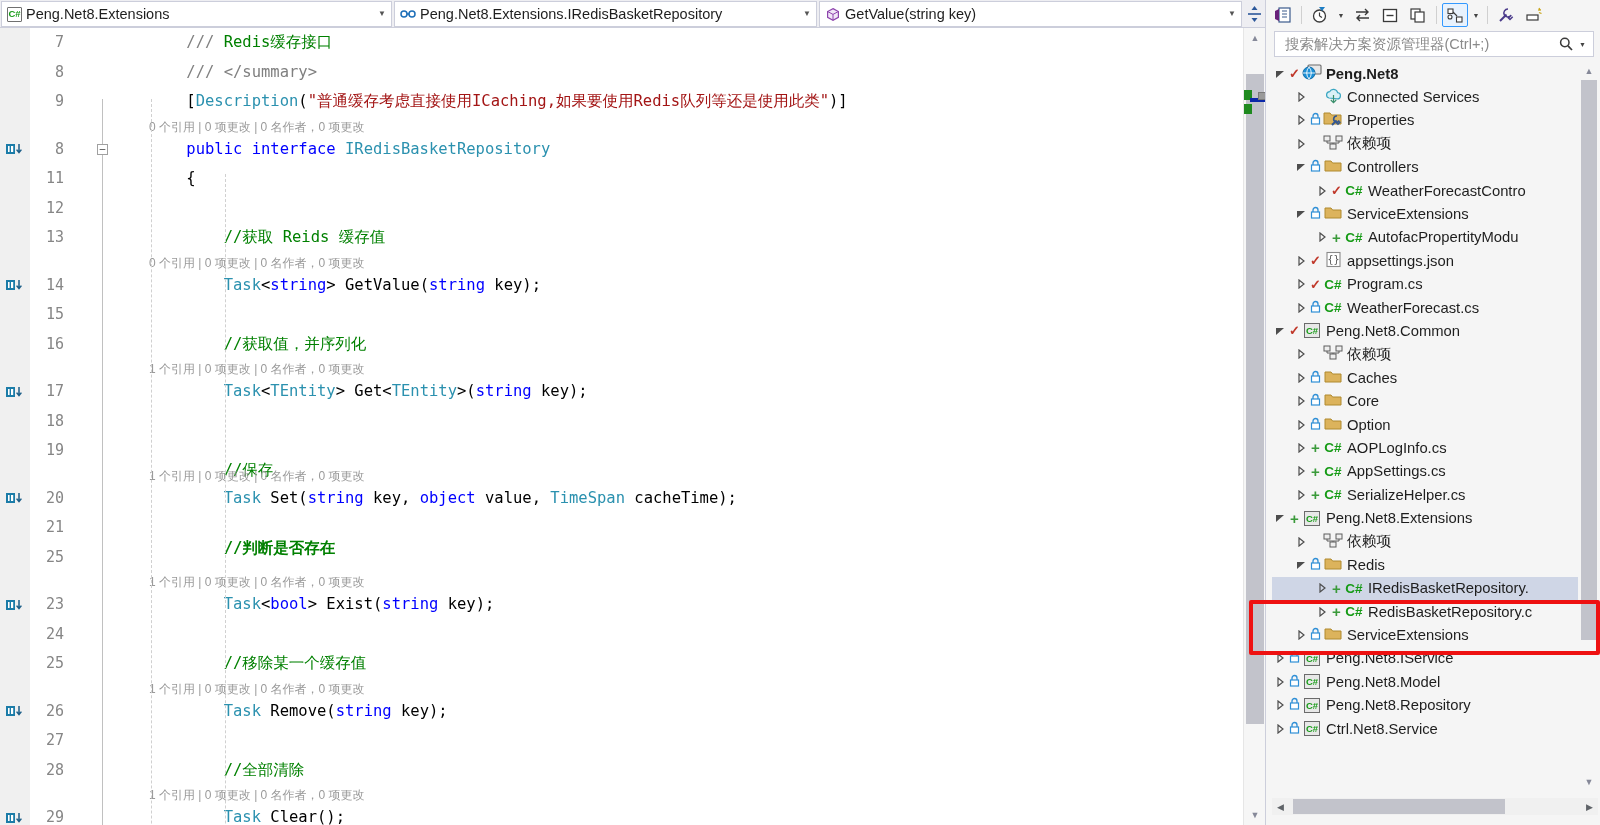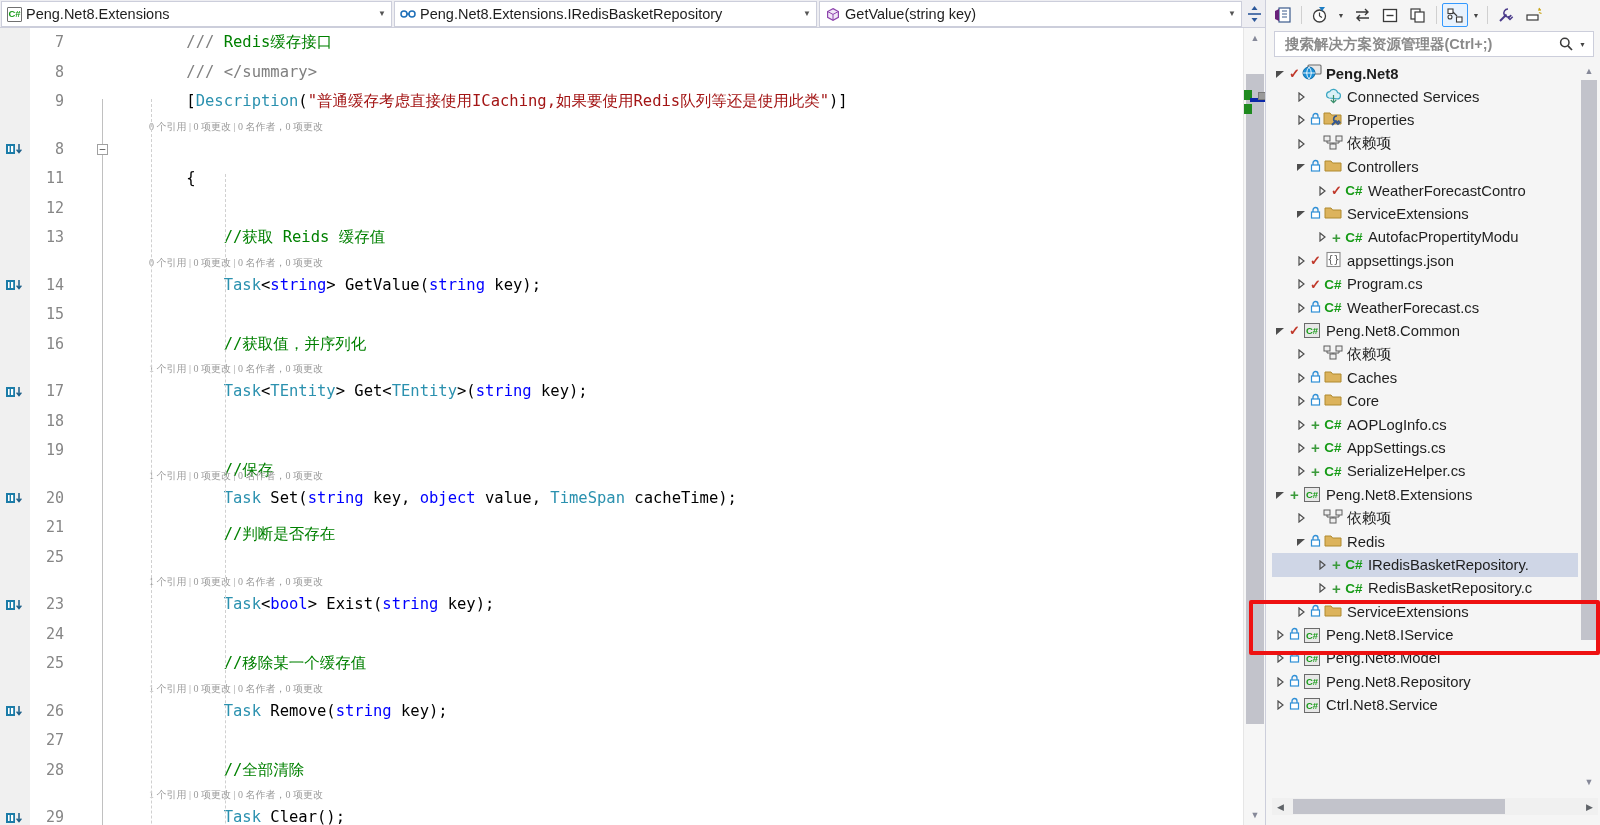--- a/index.html
+++ b/index.html
@@ -62,21 +62,21 @@
     display: flex; align-items: center;
   }
 
   .codeline {
     position: absolute; left: 0; white-space: pre;
     font-family: "DejaVu Sans Mono", monospace; font-size: 15.5px;
     line-height: 29.5px; color: #000;
   }
   .cl-small {
     position: absolute; left: 0; white-space: pre;
-    font-family: Liberation Serif, serif; font-size: 10px;
+    font-family: Liberation Sans, sans-serif; font-size: 12px;
     line-height: 18px; color: #9a9a9a;
   }
 
   
   .k  { color: #0000ff; }   
   .t  { color: #2b91af; }   
   .s  { color: #a31515; }   
   .c  { color: #008000; }   
   .xd { color: #808080; }   
   .at { color: #2b91af; }   
@@ -115,21 +115,21 @@
   .tb-btn.sel { border: 1px solid #3399ff; background: #e8f2fd; }
   .tb-caret { width: 12px; height: 24px; display: flex; align-items: center; justify-content: center; color: #444; font-size: 7px; }
   .tb-sep { width: 1px; height: 18px; background: #d0d0d0; margin: 0 3px; }
 
   .se-search {
     height: 26px; margin: 1px 6px 3px 8px; background: #fff; border: 1px solid #cccedb;
     display: flex; align-items: center; padding: 0 4px 0 8px;
   }
   .se-search input {
     flex: 1; border: none; outline: none; font-size: 14.5px; color: #4c1d95;
-    font-family: "Liberation Sans", sans-serif; background: transparent; font-weight: bold;
+    font-family: "Liberation Sans", sans-serif; background: transparent;
   }
   .se-search input::placeholder { color: #8a8a8a; }
 
   .se-tree {
     position: absolute; top: 62px; left: 6px; right: 22px; bottom: 34px;
     background: #f5f5f5; overflow: hidden;
   }
   .tnode {
     position: relative; height: 23.4px; display: flex; align-items: center;
     font-size: 14.8px; color: #1e1e1e; white-space: nowrap;
@@ -293,35 +293,36 @@
         </div>
       <div class="glyph-col">
           <div class="outline-line" style="left: 30px; top: 71px; height: 935px;"></div>
           <div class="outline-box" style="left: 25px; top: 115.5px;">−</div>
         </div>
       <div class="text-col">
           <div class="codeline" style="top: 0px; left: 17px;"><span class="xd">    /// </span><span class="c">Redis缓存接口</span></div>
           <div class="codeline" style="top: 29.5px; left: 17px;"><span class="xd">    /// &lt;/summary&gt;</span></div>
           <div class="codeline" style="top: 59px; left: 17px;"><span class="pl">    [</span><span class="at">Description</span><span class="pl">(</span><span class="s">"普通缓存考虑直接使用ICaching,如果要使用Redis队列等还是使用此类"</span><span class="pl">)]</span></div>
           <div class="cl-small" style="top: 89.5px; left: 17px;">0 个引用 | 0 项更改 | 0 名作者，0 项更改</div>
+          <div class="codeline" style="top: 106.5px; left: 17px;"><span class="pl">    </span><span class="k">public interface </span><span class="t">IRedisBasketRepository</span></div>
           <div class="codeline" style="top: 136px; left: 17px;"><span class="pl">    {</span></div>
           <div class="codeline" style="top: 165.5px; left: 17px;"></div>
           <div class="codeline" style="top: 195px; left: 17px;"><span class="c">        //获取 Reids 缓存值</span></div>
           <div class="cl-small" style="top: 225.5px; left: 17px;">0 个引用 | 0 项更改 | 0 名作者，0 项更改</div>
           <div class="codeline" style="top: 242.5px; left: 17px;"><span class="pl">        </span><span class="t">Task</span><span class="pl">&lt;</span><span class="k">string</span><span class="pl">&gt; GetValue(</span><span class="k">string</span><span class="pl"> key);</span></div>
           <div class="codeline" style="top: 272px; left: 17px;"></div>
           <div class="codeline" style="top: 301.5px; left: 17px;"><span class="c">        //获取值，并序列化</span></div>
           <div class="cl-small" style="top: 332px; left: 17px;">1 个引用 | 0 项更改 | 0 名作者，0 项更改</div>
           <div class="codeline" style="top: 349px; left: 17px;"><span class="pl">        </span><span class="t">Task</span><span class="pl">&lt;</span><span class="t">TEntity</span><span class="pl">&gt; Get&lt;</span><span class="t">TEntity</span><span class="pl">&gt;(</span><span class="k">string</span><span class="pl"> key);</span></div>
           <div class="codeline" style="top: 378.5px; left: 17px;"></div>
           <div class="codeline" style="top: 408px; left: 17px; margin-top: 20px;"><span class="c">        //保存</span></div>
           <div class="cl-small" style="top: 438.5px; left: 17px;">1 个引用 | 0 项更改 | 0 名作者，0 项更改</div>
           <div class="codeline" style="top: 455.5px; left: 17px;"><span class="pl">        </span><span class="t">Task</span><span class="pl"> Set(</span><span class="k">string</span><span class="pl"> key, </span><span class="k">object</span><span class="pl"> value, </span><span class="t">TimeSpan</span><span class="pl"> cacheTime);</span></div>
           <div class="codeline" style="top: 485px; left: 17px;"></div>
-          <div class="codeline" style="top: 492px; left: 17px;"><span class="c">        //判断是否存在</span></div>
+          <div class="codeline" style="top: 506px; left: 17px; font-weight: bold;"><span class="c">        //判断是否存在</span></div>
           <div class="cl-small" style="top: 545px; left: 17px;">1 个引用 | 0 项更改 | 0 名作者，0 项更改</div>
           <div class="codeline" style="top: 562px; left: 17px;"><span class="pl">        </span><span class="t">Task</span><span class="pl">&lt;</span><span class="k">bool</span><span class="pl">&gt; Exist(</span><span class="k">string</span><span class="pl"> key);</span></div>
           <div class="codeline" style="top: 591.5px; left: 17px;"></div>
           <div class="codeline" style="top: 621px; left: 17px; text-align: right;"><span class="c">        //移除某一个缓存值</span></div>
           <div class="cl-small" style="top: 651.5px; left: 17px;">1 个引用 | 0 项更改 | 0 名作者，0 项更改</div>
           <div class="codeline" style="top: 668.5px; left: 17px;"><span class="pl">        </span><span class="t">Task</span><span class="pl"> Remove(</span><span class="k">string</span><span class="pl"> key);</span></div>
           <div class="codeline" style="top: 698px; left: 17px;"></div>
           <div class="codeline" style="top: 727.5px; left: 17px;"><span class="c">        //全部清除</span></div>
           <div class="cl-small" style="top: 758px; left: 17px;">1 个引用 | 0 项更改 | 0 名作者，0 项更改</div>
           <div class="codeline" style="top: 775px; left: 17px;"><span class="pl">        </span><span class="t">Task</span><span class="pl"> Clear();</span></div>
@@ -676,20 +677,39 @@
           </span>
           <span class="tlabel">Core</span>
         </div>
         <div class="tnode" style="padding-left: 21px;">
           <span class="tw">
             <svg width="10" height="10" viewBox="0 0 10 10">
               <path d="M3 1 L8 5 L3 9 Z" fill="none" stroke="#4d4d4d" stroke-width="1.2"></path>
             </svg>
           </span>
           <span class="tbadge">
+            <span><svg width="11" height="13" viewBox="0 0 11 13">
+                <path d="M3 6 L3 4 a2.5 2.5 0 0 1 5 0 L8 6" fill="none" stroke="#2f8fd6" stroke-width="1.3"></path>
+                <rect x="1.5" y="6" width="8" height="6" fill="#ffffff" stroke="#2f8fd6" stroke-width="1.2"></rect>
+              </svg></span>
+          </span>
+          <span class="ticon">
+            <span><svg width="18" height="15" viewBox="0 0 18 15">
+                <path d="M1 3 L7 3 L8.6 5 L17 5 L17 13 L1 13 Z" fill="#dcb35c" stroke="#b08a2e" stroke-width="1"></path>
+              </svg></span>
+          </span>
+          <span class="tlabel">Option</span>
+        </div>
+        <div class="tnode" style="padding-left: 21px;">
+          <span class="tw">
+            <svg width="10" height="10" viewBox="0 0 10 10">
+              <path d="M3 1 L8 5 L3 9 Z" fill="none" stroke="#4d4d4d" stroke-width="1.2"></path>
+            </svg>
+          </span>
+          <span class="tbadge">
             <span class="plus">+</span>
           </span>
           <span class="ticon">
             <span class="ico-cssharp">C#</span>
           </span>
           <span class="tlabel">AOPLogInfo.cs</span>
         </div>
         <div class="tnode" style="padding-left: 21px;">
           <span class="tw">
             <svg width="10" height="10" viewBox="0 0 10 10">

